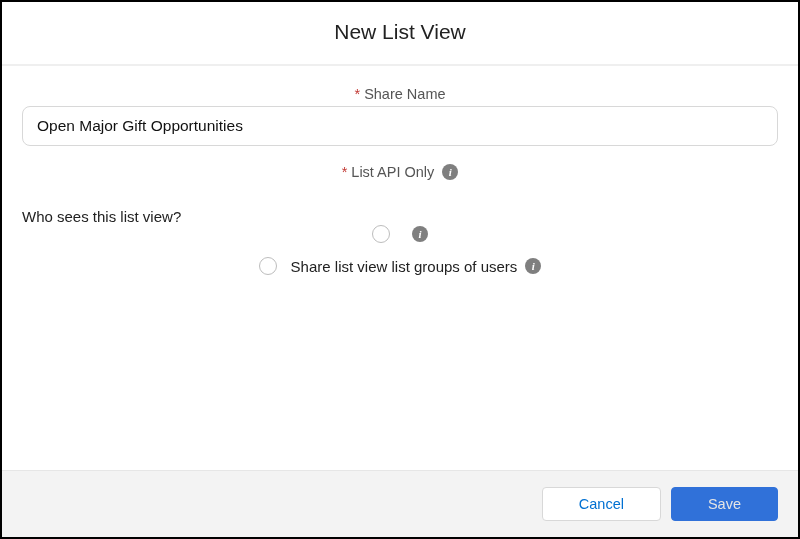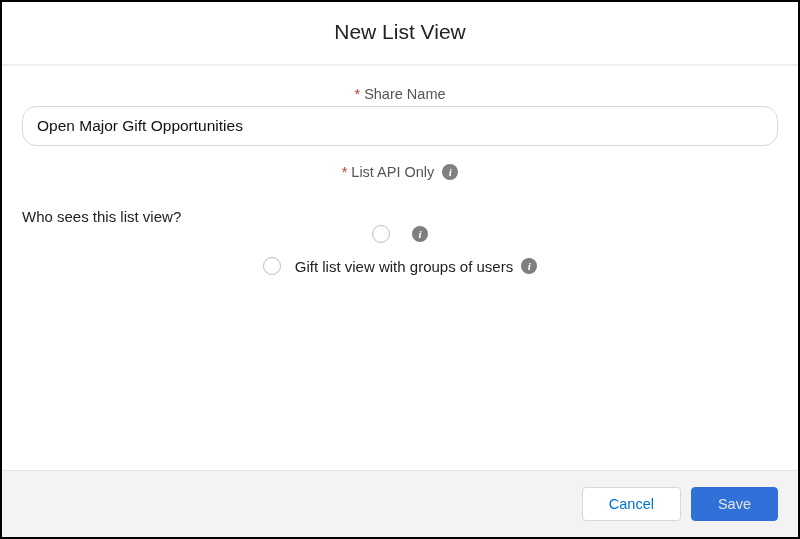--- a/index.html
+++ b/index.html
@@ -31,21 +31,21 @@
     display: flex;
     align-items: center;
     font-size: 14.5px;
     color: #555;
     margin-bottom: 4px;
   }
   .required-mark { color: #c23934; margin-right: 4px; }
   .text-input {
     width: 100%;
     border: 1px solid #d8d8d8;
-    border-radius: 14px;
+    border-radius: 8px;
     padding: 10px 14px;
     font-size: 15.5px;
     color: #111;
     background: #fff;
   }
   .info-icon {
     display: inline-flex;
     align-items: center;
     justify-content: center;
     width: 16px;
@@ -93,21 +93,21 @@
   .radio-label { font-size: 15px; color: #222; }
   .modal-footer {
     background: #f3f3f3;
     border-top: 1px solid #e6e6e6;
     padding: 16px 20px;
     display: flex;
     justify-content: flex-end;
     gap: 10px;
   }
   .btn {
-    padding: 8px 26px;
+    padding: 8px 36px;
     border-radius: 4px;
     font-size: 14.5px;
     cursor: pointer;
   }
   .btn-cancel {
     background: #fff;
     border: 1px solid #d8d8d8;
     color: #0070d2;
   }
   .btn-save {
@@ -146,21 +146,21 @@
     <div class="section-label">Who sees this list view?</div>
 
 
     <div class="radio-row">
       <span class="radio"></span>
       <span class="info-icon">i</span>
     </div>
 
     <div class="radio-row">
       <span class="radio"></span>
-      <span class="radio-label">Gift list view with groups of users</span>
+      <span class="radio-label">Share list view list groups of users</span>
       <span class="info-icon">i</span>
     </div>
 
   </div>
 
   <div class="modal-footer">
     <button class="btn btn-cancel">Cancel</button>
     <button class="btn btn-save">Save</button>
   </div>
 

